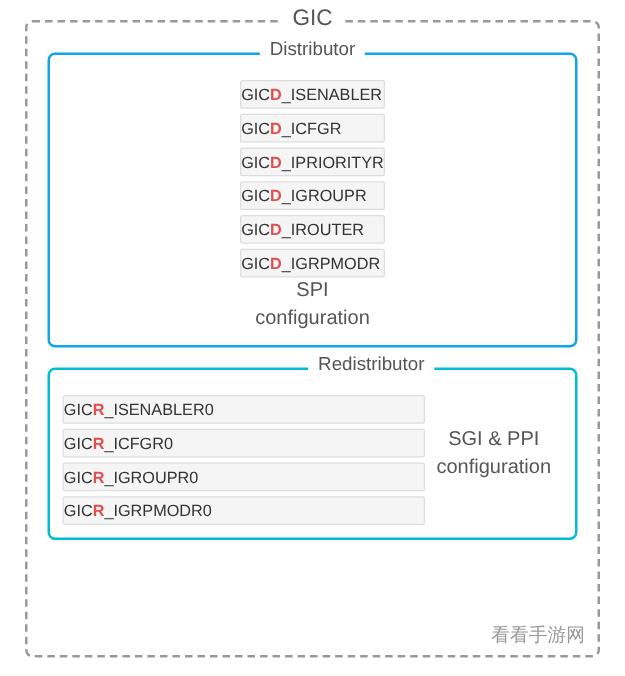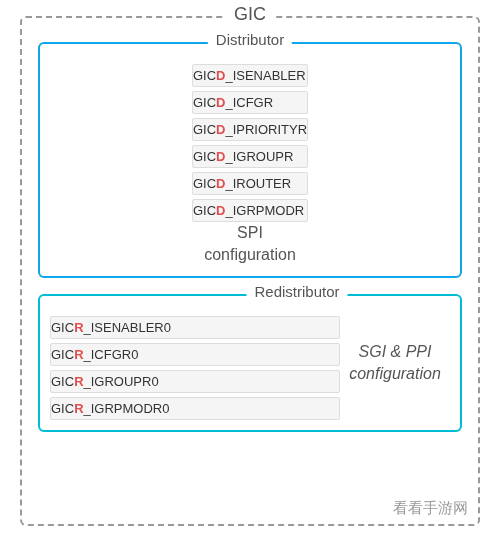--- a/index.html
+++ b/index.html
@@ -134,21 +134,20 @@
       display: flex;
       align-items: center;
       justify-content: center;
       text-align: center;
     }
 
     .sgi-label {
       font-size: 16px;
       color: #555;
       line-height: 1.4;
-      font-style: italic;
     }
 
     .watermark {
       position: absolute;
       bottom: 6px;
       right: 10px;
       font-size: 15px;
       color: #999;
     }
   </style>

